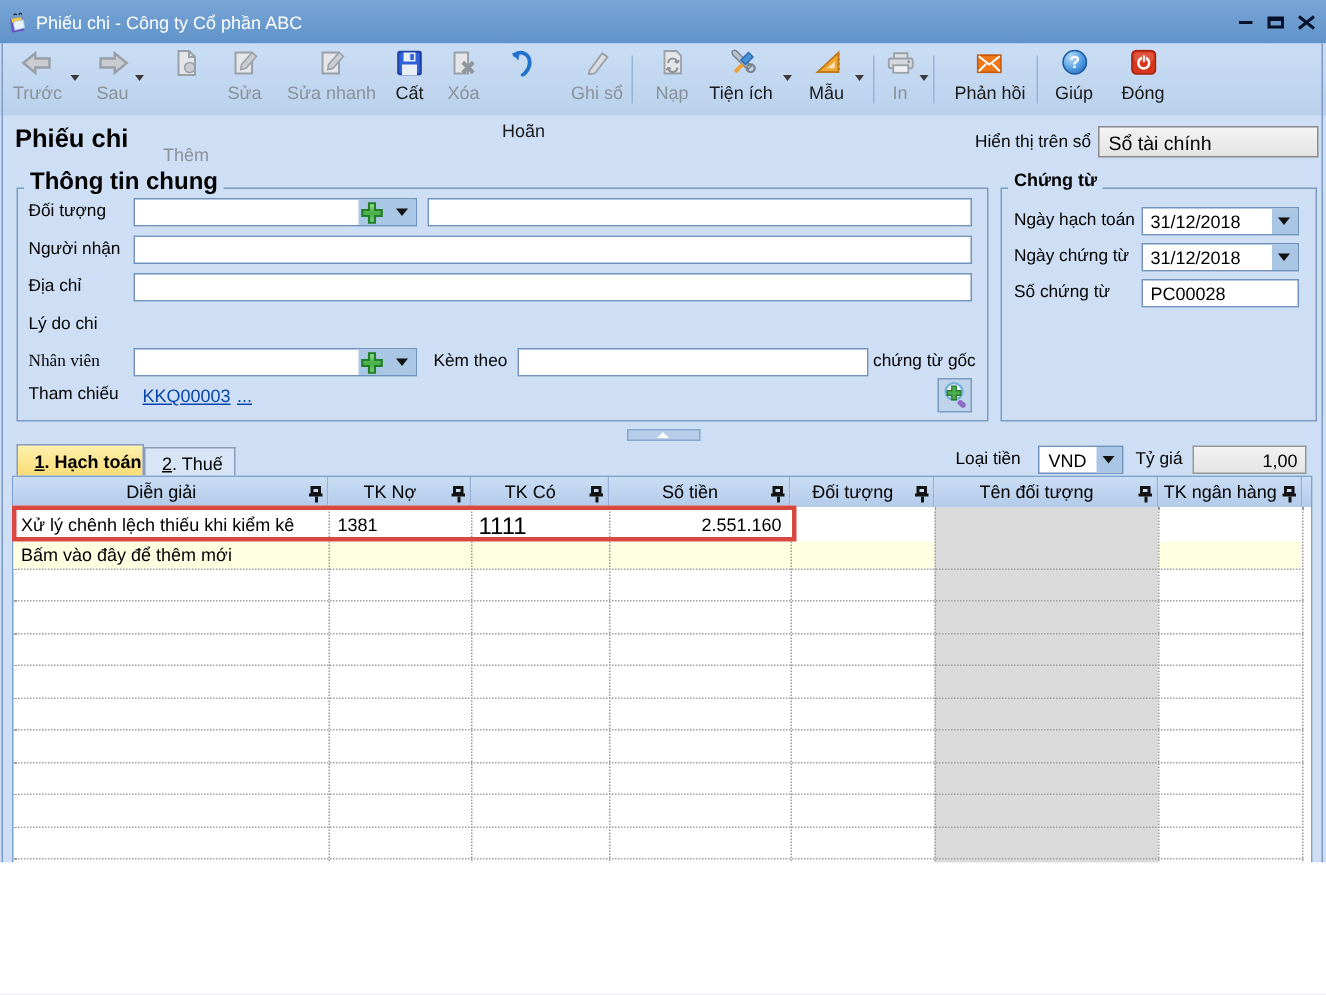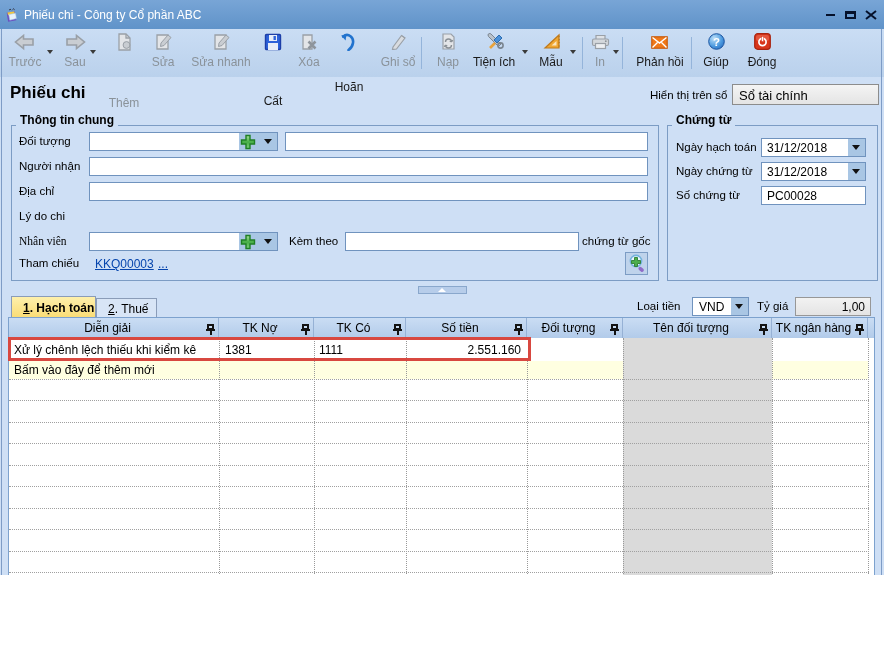--- a/index.html
+++ b/index.html
@@ -125,21 +125,21 @@
         <rect x="7.6" y="3.5" width="1.9" height="5" fill="#FFF" stroke="#D8351A" stroke-width="0.5"></rect>
       </svg>
 </div>
 <div class="tbtxt gray" style="left:25px;">Trước</div>
 <div class="caret" style="left:47px;top:50px;"></div>
 <div class="tbtxt gray" style="left:75px;">Sau</div>
 <div class="caret" style="left:90px;top:50px;"></div>
 <div class="tbtxt gray" style="left:124px;margin-top:41px;">Thêm</div>
 <div class="tbtxt gray" style="left:163px;">Sửa</div>
 <div class="tbtxt gray" style="left:221px;">Sửa nhanh</div>
-<div class="tbtxt blk" style="left:273px;margin-top:39px;">Cất</div>
+<div class="tbtxt blk" style="left:273px;">Cất</div>
 <div class="tbtxt gray" style="left:309px;">Xóa</div>
 <div class="tbtxt blk" style="left:349px;margin-top:25px;">Hoãn</div>
 <div class="tbtxt gray" style="left:398px;">Ghi sổ</div>
 <div class="sep" style="left:421px;"></div>
 <div class="tbtxt gray" style="left:448px;">Nạp</div>
 <div class="tbtxt blk" style="left:494px;">Tiện ích</div>
 <div class="caret" style="left:522px;top:50px;"></div>
 <div class="tbtxt blk" style="left:551px;">Mẫu</div>
 <div class="caret" style="left:570px;top:50px;"></div>
 <div class="sep" style="left:582px;"></div>
@@ -149,21 +149,21 @@
 <div class="tbtxt blk" style="left:660px;">Phản hồi</div>
 <div class="sep" style="left:691px;"></div>
 <div class="tbtxt blk" style="left:716px;">Giúp</div>
 <div class="tbtxt blk" style="left:762px;">Đóng</div>
 
 <div class="abs" style="left:10px;top:83px;font-size:17px;font-weight:bold;">Phiếu chi</div>
 <div class="lbl" style="left:650px;top:89px;">Hiển thị trên sổ</div>
 <div class="abs" style="left:732px;top:84px;width:147px;height:21px;background:linear-gradient(#F4F4F4,#E4E4E4);border:1px solid #8C8C8C;box-sizing:border-box;font-size:13px;padding:3px 0 0 6px;">Sổ tài chính</div>
 
 <div class="abs" style="left:11px;top:125px;width:646px;height:154px;border:1px solid #7C9CC4;"></div>
-<div class="abs" style="left:16px;top:113px;background:#CEDFF5;padding:0 4px;font-size:12px;font-weight:bold;">Thông tin chung</div>
+<div class="abs" style="left:16px;top:113px;background:#CEDFF5;padding:0 4px;font-size:16px;font-weight:bold;">Thông tin chung</div>
 <div class="lbl" style="left:19px;top:135px;">Đối tượng</div>
 <div class="tb" style="left:89px;top:132px;width:189px;height:19px;">
       <div class="plusbtn"></div>
       <div class="arrbtn"></div>
       <svg style="position:absolute;right:21px;top:1px;" width="16" height="16" viewBox="0 0 16 16">
         <defs>
           <linearGradient id="pg" x1="0" y1="0" x2="0" y2="1">
             <stop offset="0" stop-color="#A8E29A"></stop>
             <stop offset="0.5" stop-color="#47AE47"></stop>
             <stop offset="1" stop-color="#7FD07F"></stop>
@@ -262,21 +262,21 @@
   <div class="hline" style="top:529px;"></div>
   <div class="hline" style="top:551px;"></div>
   <div class="hline" style="top:572px;"></div>
 
   <div class="abs" style="left:8px;top:337px;width:523px;height:24px;border:3px solid #D84840;box-sizing:border-box;background:#fff;"></div>
   <div class="vline" style="left:219px;top:341px;height:17px;"></div>
   <div class="vline" style="left:314px;top:341px;height:17px;"></div>
   <div class="vline" style="left:406px;top:341px;height:17px;"></div>
   <div class="abs" style="left:14px;top:343px;font-size:12px;">Xử lý chênh lệch thiếu khi kiểm kê</div>
   <div class="abs" style="left:225px;top:343px;font-size:12px;">1381</div>
-  <div class="abs" style="left:319px;top:343px;font-size:12px;">1111</div>
+  <div class="abs" style="left:319px;top:343px;font-size:16px;">1111</div>
   <div class="abs" style="left:406px;top:343px;width:115px;font-size:12px;text-align:right;">2.551.160</div>
 
   <div class="abs" style="left:9px;top:594px;width:865px;height:19px;background:#EBEBE6;border-top:1px solid #7DA2CE;box-sizing:border-box;"></div>
   <div class="abs" style="left:9px;top:595px;width:210px;height:18px;background:#D2D2CD;font-size:12px;padding:2px 0 0 5px;box-sizing:border-box;">Số dòng = 1</div>
   <div class="abs" style="left:406px;top:595px;width:121px;height:18px;background:#D2D2CD;font-size:12px;text-align:right;padding:2px 6px 0 0;box-sizing:border-box;">2.551.160</div>
 
   <div class="abs" style="left:9px;top:613px;width:865px;height:17px;background:#EFEEE6;"></div>
   <div class="abs" style="left:9px;top:613px;width:17px;height:17px;background:#C8D9F0;"></div>
   <div class="abs" style="left:14px;top:617px;width:0;height:0;border:4px solid transparent;border-right:5px solid #000;border-left:0;"></div>
   <div class="abs" style="left:278px;top:613px;width:579px;height:17px;background:#D8D4CA;"></div>

